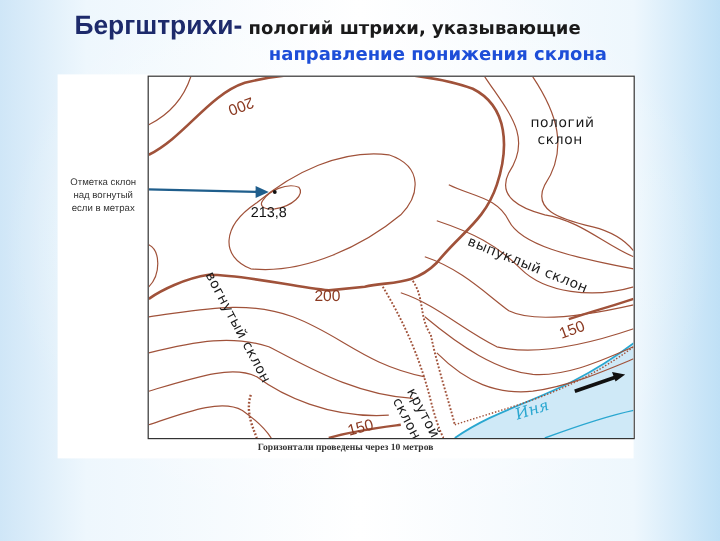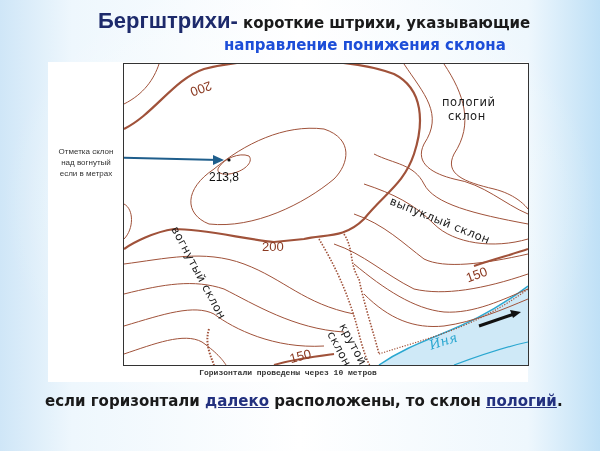--- a/index.html
+++ b/index.html
@@ -2,41 +2,41 @@
 <html><head>
 <meta charset="utf-8">
 <style>
   html,body{margin:0;padding:0;}
   body{width:600px;height:451px;overflow:hidden;position:relative;
     background:linear-gradient(90deg,#cfe6f7 0%,#eef7fd 12%,#ffffff 50%,#eef7fd 88%,#bfe0f6 100%);
     font-family:"DejaVu Sans",sans-serif;}
   .bg-top{position:absolute;left:0;top:0;width:600px;height:451px;
     background:radial-gradient(ellipse at 50% 45%,rgba(255,255,255,0.9) 0%,rgba(255,255,255,0) 70%);}
   .title{position:absolute;left:62px;top:8px;white-space:nowrap;}
-  .title .main{font-family:"Liberation Sans",sans-serif;font-weight:bold;font-size:22px;color:#1d2a6b;margin-left:36px;}
+  .title .main{font-family:"Liberation Sans",sans-serif;font-weight:bold;font-size:22px;color:#1d2a6b;}
   .title .rest{font-family:"DejaVu Sans",sans-serif;font-weight:bold;font-size:15px;color:#1a1a1a;}
   .title2{position:absolute;left:224px;top:36px;font-weight:bold;font-size:15px;color:#1d4ed8;white-space:nowrap;}
   .panel{position:absolute;left:48px;top:62px;width:480px;height:320px;background:#fff;}
   .map{position:absolute;left:75px;top:1px;width:404px;height:301px;border:1.5px solid #333;overflow:hidden;background:#fff;}
   .map svg{position:absolute;left:0;top:0;}
   .annot{position:absolute;left:2px;top:84px;width:72px;text-align:center;font-family:"Liberation Sans",sans-serif;font-size:8px;line-height:11px;color:#333;}
-  .caption{position:absolute;left:0;width:480px;top:306px;text-align:center;font-family:Liberation Mono, monospace;font-weight:bold;font-size:8px;color:#333;}
+  .caption{position:absolute;left:0;width:480px;top:306px;text-align:center;font-family:Liberation Serif, serif;font-weight:bold;font-size:8px;color:#333;}
   .bottom{position:absolute;left:45px;top:388px;font-weight:bold;font-size:15px;line-height:26px;color:#1a1a1a;white-space:nowrap;}
   .u1{text-decoration:underline;color:#1a1a1a;}
   .u2{text-decoration:underline;color:#23317f;}
   .lbl{font-family:"DejaVu Sans",sans-serif;font-size:11.5px;fill:#1a1a1a;letter-spacing:0.5px;}
   .num{font-family:"Liberation Sans",sans-serif;font-size:13px;fill:#8b3a22;}
 </style>
 </head>
 <body>
 
 <div class="bg-top"></div>
 
 <div class="title">
-  <span class="main">Бергштрихи-</span><span class="rest"> короткие штрихи, указывающие</span>
+  <span class="main">Бергштрихи-</span><span class="rest"> пологий штрихи, указывающие</span>
 </div>
 <div class="title2">направление понижения склона</div>
 
 <div class="panel">
   <div class="annot">
     <div>Отметка склон</div>
     <div>над вогнутый</div>
     <div>если в метрах</div>
   </div>
 
@@ -96,16 +96,13 @@
       <text class="lbl" x="215" y="262" transform="rotate(62 215 262)">крутой</text>
       <text class="lbl" x="203" y="270" transform="rotate(62 203 270)">склон</text>
       <text x="305" y="283" transform="rotate(-18 315 278)" style="font-family:'DejaVu Serif',serif;font-style:italic;font-size:13px;fill:#2aa7d0">Иня</text>
     </svg>
   </div>
 
   <div class="caption">Горизонтали проведены через 10 метров</div>
 </div>
 
 <div class="bottom">
-  <div>
-    <span>если горизонтали </span><span class="u2">далеко</span><span> расположены, то склон </span><span class="u2">пологий</span><span>.</span>
-  </div>
 </div>
 
 </body></html>

